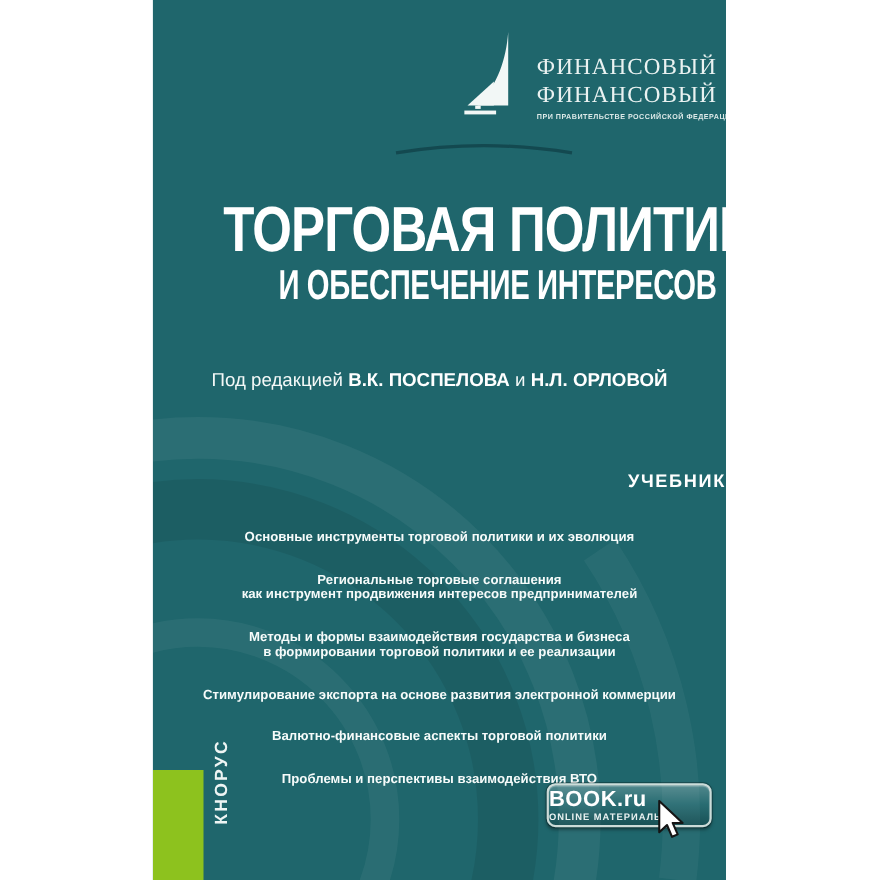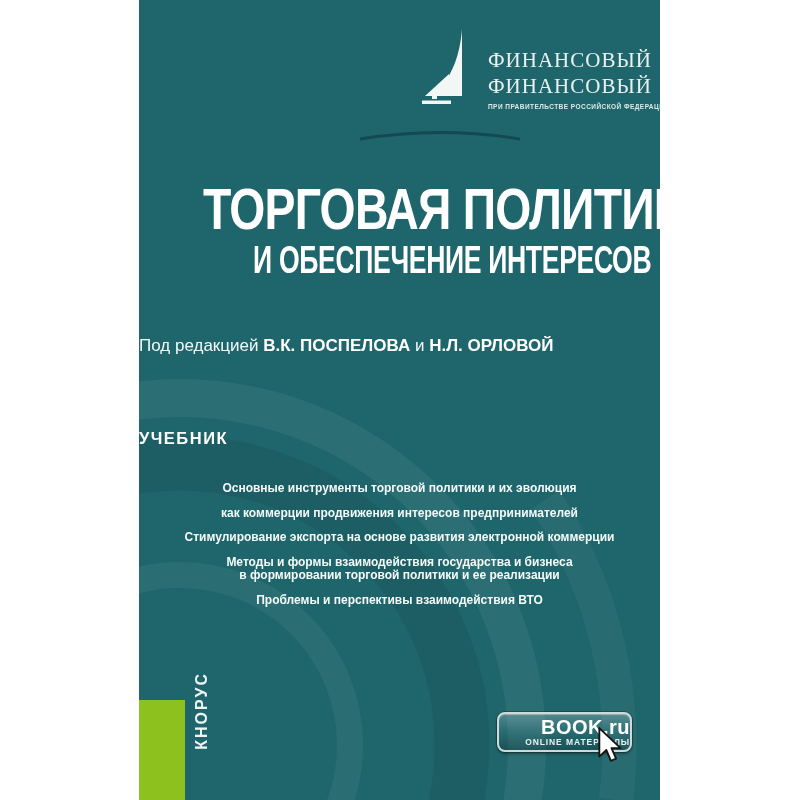--- a/index.html
+++ b/index.html
@@ -23,48 +23,48 @@
     color:#dcE9e8; margin-top:4px; white-space:nowrap; }
 
   
   .title { position:absolute; top:180px; left:0; right:0; text-align:center; }
   .title1 { font-size:58px; font-weight:700; line-height:58px; }
   .title1 span { display:inline-block; transform:scaleX(0.80); transform-origin:50% 50%; white-space:nowrap; letter-spacing:-1px; }
   .title2 { font-size:38px; font-weight:700; line-height:40px; margin-top:2px; }
   .title2 span { display:inline-block; transform:scaleX(0.70); transform-origin:50% 50%; white-space:nowrap; letter-spacing:-0.5px; }
 
   
-  .editors { position:absolute; top:336px; left:0; right:0; text-align:left;
+  .editors { position:absolute; top:336px; left:0; right:0; text-align:center;
     font-size:17px; color:#f4f9f8; }
   .editors b { font-weight:700; color:#ffffff; }
 
   
-  .booktype { position:absolute; top:429px; left:0; right:0; text-align:left;
+  .booktype { position:absolute; top:429px; left:0; right:0; text-align:right;
     font-size:16.5px; font-weight:700; letter-spacing:1.5px; }
 
   
   .topics { position:absolute; top:482px; left:0; right:0;
-    display:flex; flex-direction:column; gap:11px; align-items:center; }
+    display:flex; flex-direction:column; gap:25px; align-items:center; }
   .topic { text-align:center; font-size:12px; font-weight:700; line-height:13.5px; color:#f6fbfa; }
   .topic span { display:block; }
 
   
   .green-block { position:absolute; left:0; top:700px; width:46px; height:100px;
     background:var(--green,#8dc21e); }
   .knorus { position:absolute; left:54px; bottom:50px;
     writing-mode:vertical-rl; transform:rotate(180deg);
     font-size:16px; font-weight:700; letter-spacing:2px; color:#eef5f4; }
 
   
   .bookru {
-    position:absolute; left:358px; top:712px; width:135px; height:40px;
+    position:absolute; left:358px; top:712px; width:150px; height:40px;
     box-sizing:border-box; border:2px solid #ccdbd8; border-radius:8px;
     background:linear-gradient(180deg, rgba(255,255,255,0.22) 0%, rgba(255,255,255,0.04) 48%, rgba(0,0,0,0.20) 100%);
     box-shadow:0 0 0 1px rgba(0,0,0,0.25), 0 2px 3px rgba(0,0,0,0.35), inset 0 1px 1px rgba(255,255,255,0.35);
-    display:flex; flex-direction:column; align-items:flex-end; justify-content:center;
+    display:flex; flex-direction:column; align-items:flex-start; justify-content:center;
     cursor:pointer;
   }
   .bookru-title { font-size:20px; font-weight:700; line-height:19px; letter-spacing:0.5px; color:#ffffff; }
   .bookru-sub { font-size:8.5px; font-weight:700; letter-spacing:0.9px; color:#e8f1f0; }
 
   .cursor { position:absolute; left:458px; top:727px; }
 </style>
 </head>
 <body>
 
@@ -101,28 +101,32 @@
     <span>Под редакцией</span> <b>В.К. ПОСПЕЛОВА</b> <span>и</span> <b>Н.Л. ОРЛОВОЙ</b>
   </div>
 
   <div class="booktype">УЧЕБНИК</div>
 
   <div class="topics">
     <div class="topic">
       <span>Основные инструменты торговой политики и их эволюция</span>
     </div>
     <div class="topic">
-      <span>как коммерции продвижения интересов предпринимателей</span>
+      <span>Региональные торговые соглашения</span>
+      <span>как инструмент продвижения интересов предпринимателей</span>
+    </div>
+    <div class="topic">
+      <span>Методы и формы взаимодействия государства и бизнеса</span>
+      <span>в формировании торговой политики и ее реализации</span>
     </div>
     <div class="topic">
       <span>Стимулирование экспорта на основе развития электронной коммерции</span>
     </div>
     <div class="topic">
-      <span>Методы и формы взаимодействия государства и бизнеса</span>
-      <span>в формировании торговой политики и ее реализации</span>
+      <span>Валютно-финансовые аспекты торговой политики</span>
     </div>
     <div class="topic">
       <span>Проблемы и перспективы взаимодействия ВТО</span>
     </div>
   </div>
 
   <div class="green-block"></div>
 
   <div class="knorus">КНОРУС</div>
 

